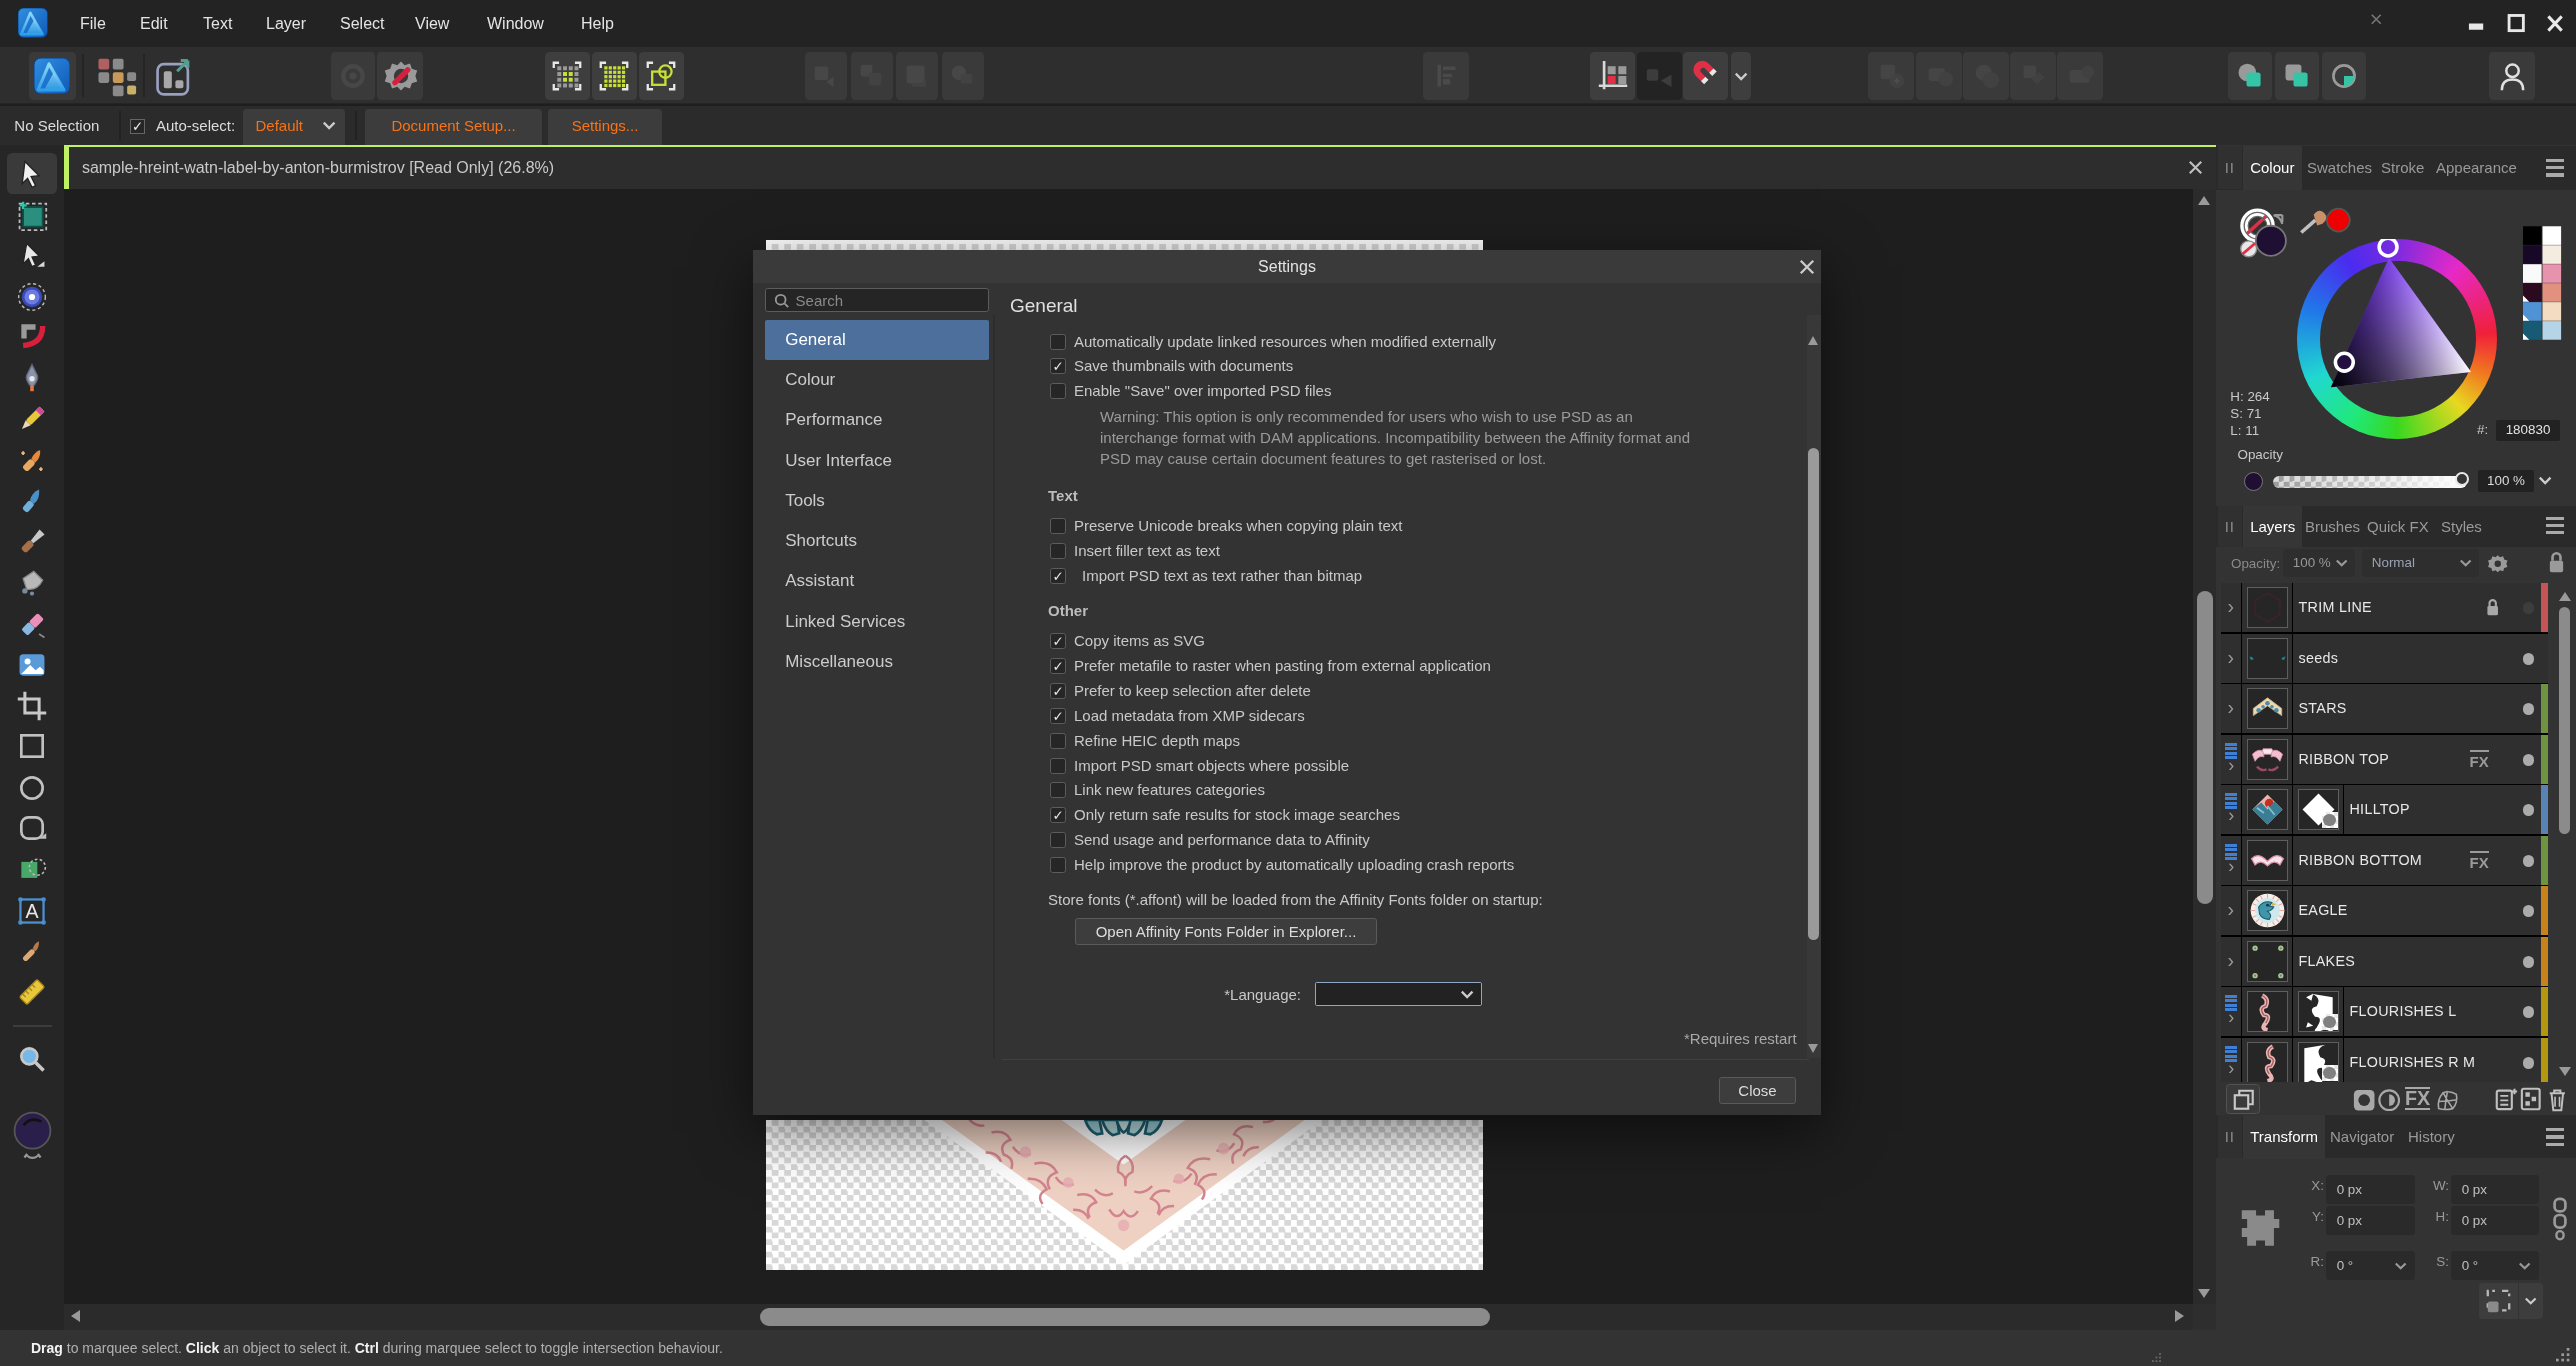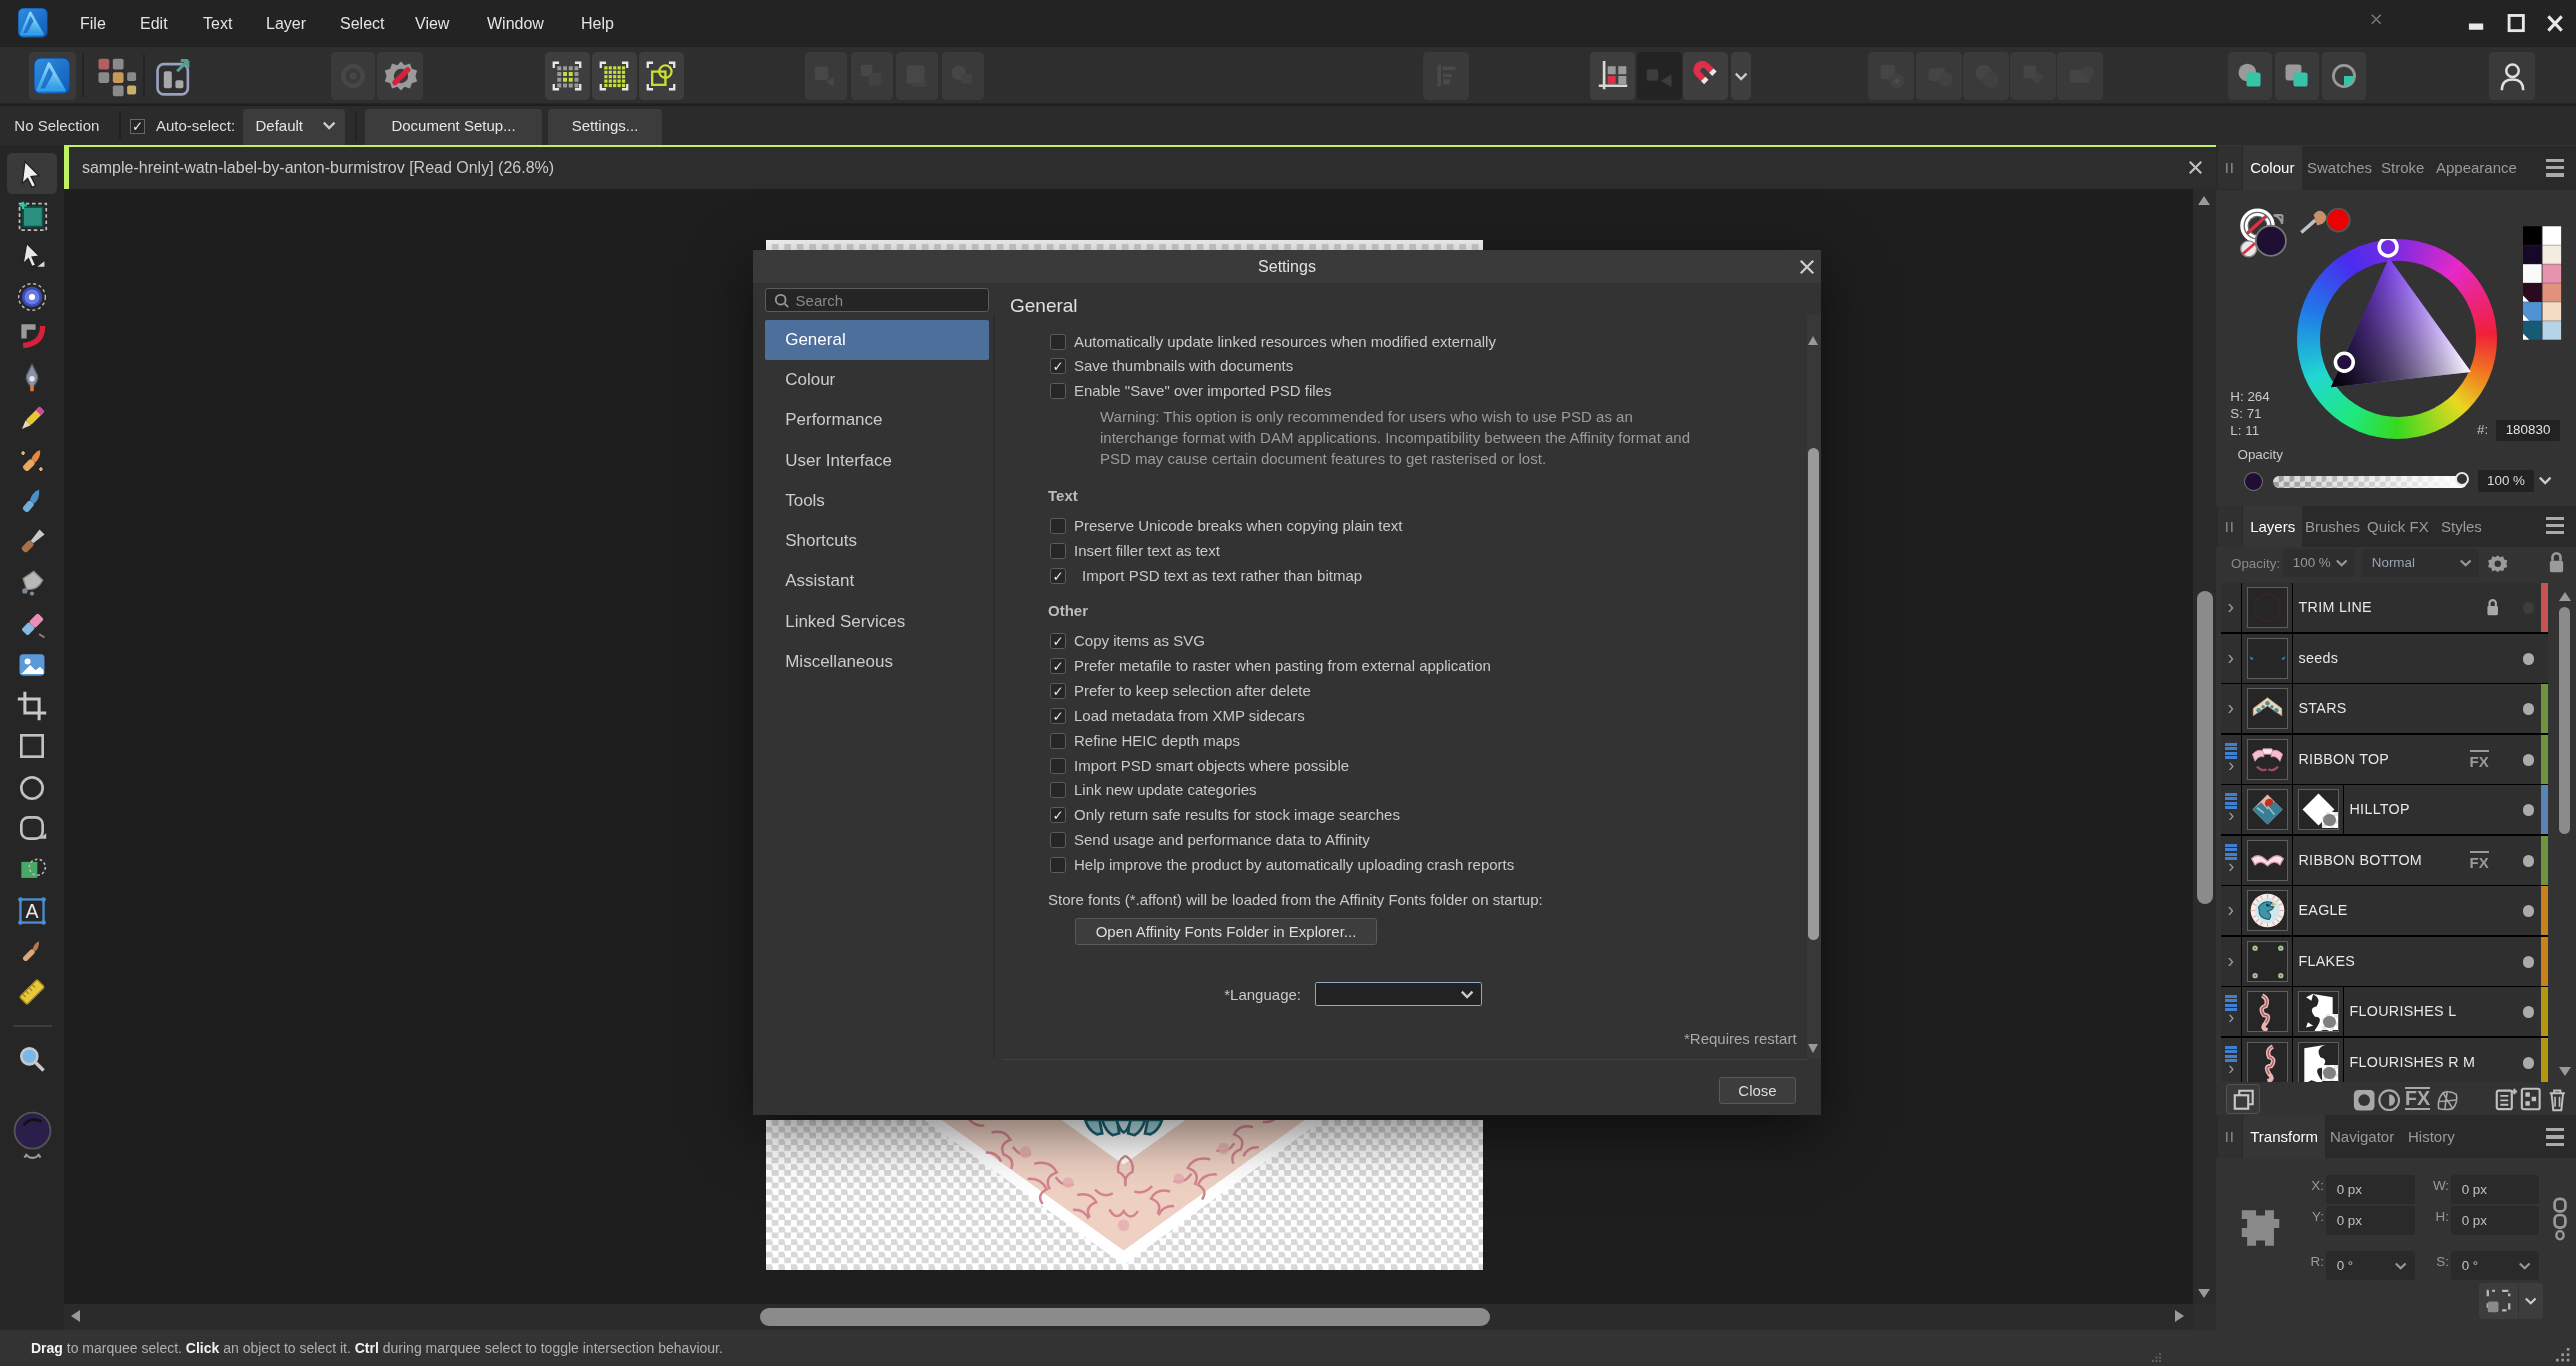--- a/index.html
+++ b/index.html
@@ -11,21 +11,21 @@
   #menubar { left:0; top:0; width:2576px; height:47px; background:#232323; }
   .menuitem { position:absolute; top:0; height:47px; line-height:47px; color:#e4e4e4; font-size:16px; }
   
   #toolbar { left:0; top:47px; width:2576px; height:57px; background:#2e2e2e; border-bottom:1.8px solid #252525;}
   .tbtn { position:absolute; top:4.5px; height:48px; background:#3a3a3a; border-radius:4.5px; }
   .tbtn.dark { background:#232323; }
   .tsep { position:absolute; top:7.2px; width:1.8px; height:43px; background:#242424; }
   
   #ctxbar { left:0; top:106px; width:2576px; height:39px; background:#2b2b2b; }
   .ctxtext { position:absolute; top:0; height:39px; line-height:39px; color:#dcdcdc; font-size:15px; }
-  .ctxbtn { position:absolute; top:2.7px; height:40px; line-height:34px; background:#3c3c3c; border-radius:3.6px; color:#e5e5e5; font-size:15px; text-align:center; }
+  .ctxbtn { position:absolute; top:2.7px; height:40px; line-height:34px; background:#3c3c3c; border-radius:3.6px; color:#f97316; font-size:15px; text-align:center; }
   
   #tabbar { left:64px; top:145px; width:2152px; height:44px; background:#bef264; }
   #doctab { position:absolute; left:4.5px; top:1.8px; width:2148px; height:42px; background:#2d2d2d; color:#c9c9c9; font-size:16px; line-height:42px; }
   
   #tools { left:0; top:145px; width:64px; height:1185px; background:#262626; }
   
   #canvas { left:64px; top:189px; width:2129px; height:1115px; background:#1e1e1e; overflow:hidden;}
   .checker { background:
       conic-gradient(#d8d8d8 0 25%, #ffffff 0 50%, #d8d8d8 0 75%, #ffffff 0) 0 0/12.5px 12.5px; }
   
@@ -1040,21 +1040,21 @@
       <div class="cbrow" style="left:297px;top:288px"><span class="cbox"></span><span style="padding-left:24px">Insert filler text as text</span></div>
       <div class="cbrow" style="left:297px;top:313px"><span class="cbox">✓</span><span style="padding-left:32px">Import PSD text as text rather than bitmap</span></div>
 
       <div class="sechead" style="left:295px;top:352px">Other</div>
       <div class="cbrow" style="left:297px;top:378px"><span class="cbox">✓</span><span style="padding-left:24px">Copy items as SVG</span></div>
       <div class="cbrow" style="left:297px;top:403px"><span class="cbox">✓</span><span style="padding-left:24px">Prefer metafile to raster when pasting from external application</span></div>
       <div class="cbrow" style="left:297px;top:428px"><span class="cbox">✓</span><span style="padding-left:24px">Prefer to keep selection after delete</span></div>
       <div class="cbrow" style="left:297px;top:453px"><span class="cbox">✓</span><span style="padding-left:24px">Load metadata from XMP sidecars</span></div>
       <div class="cbrow" style="left:297px;top:478px"><span class="cbox"></span><span style="padding-left:24px">Refine HEIC depth maps</span></div>
       <div class="cbrow" style="left:297px;top:503px"><span class="cbox"></span><span style="padding-left:24px">Import PSD smart objects where possible</span></div>
-      <div class="cbrow" style="left:297px;top:527px"><span class="cbox"></span><span style="padding-left:24px">Link new update categories</span></div>
+      <div class="cbrow" style="left:297px;top:527px"><span class="cbox"></span><span style="padding-left:24px">Link new features categories</span></div>
       <div class="cbrow" style="left:297px;top:552px"><span class="cbox">✓</span><span style="padding-left:24px">Only return safe results for stock image searches</span></div>
       <div class="cbrow" style="left:297px;top:577px"><span class="cbox"></span><span style="padding-left:24px">Send usage and performance data to Affinity</span></div>
       <div class="cbrow" style="left:297px;top:602px"><span class="cbox"></span><span style="padding-left:24px">Help improve the product by automatically uploading crash reports</span></div>
 
       <div style="position:absolute;left:295px;top:641px;color:#c9c9c9;font-size:15px">Store fonts (*.affont) will be loaded from the Affinity Fonts folder on startup:</div>
       <div style="position:absolute;left:322px;top:668px;width:302px;height:27px;background:#3d3d3d;border:0.9px solid #5a5a5a;border-radius:2.7px;color:#dcdcdc;font-size:15px;text-align:center;line-height:25px">Open Affinity Fonts Folder in Explorer...</div>
 
       <div style="position:absolute;left:394px;top:736px;width:154px;color:#c9c9c9;font-size:15px;text-align:right">*Language:</div>
       <div style="position:absolute;left:562px;top:732px;width:167px;height:24px;background:#222;border:1.8px solid #8fa9c4;border-radius:1.8px">
         <svg style="position:absolute;right:7.2px;top:6.3px" width="14.3" height="10.7" viewBox="0 0 16 12">

